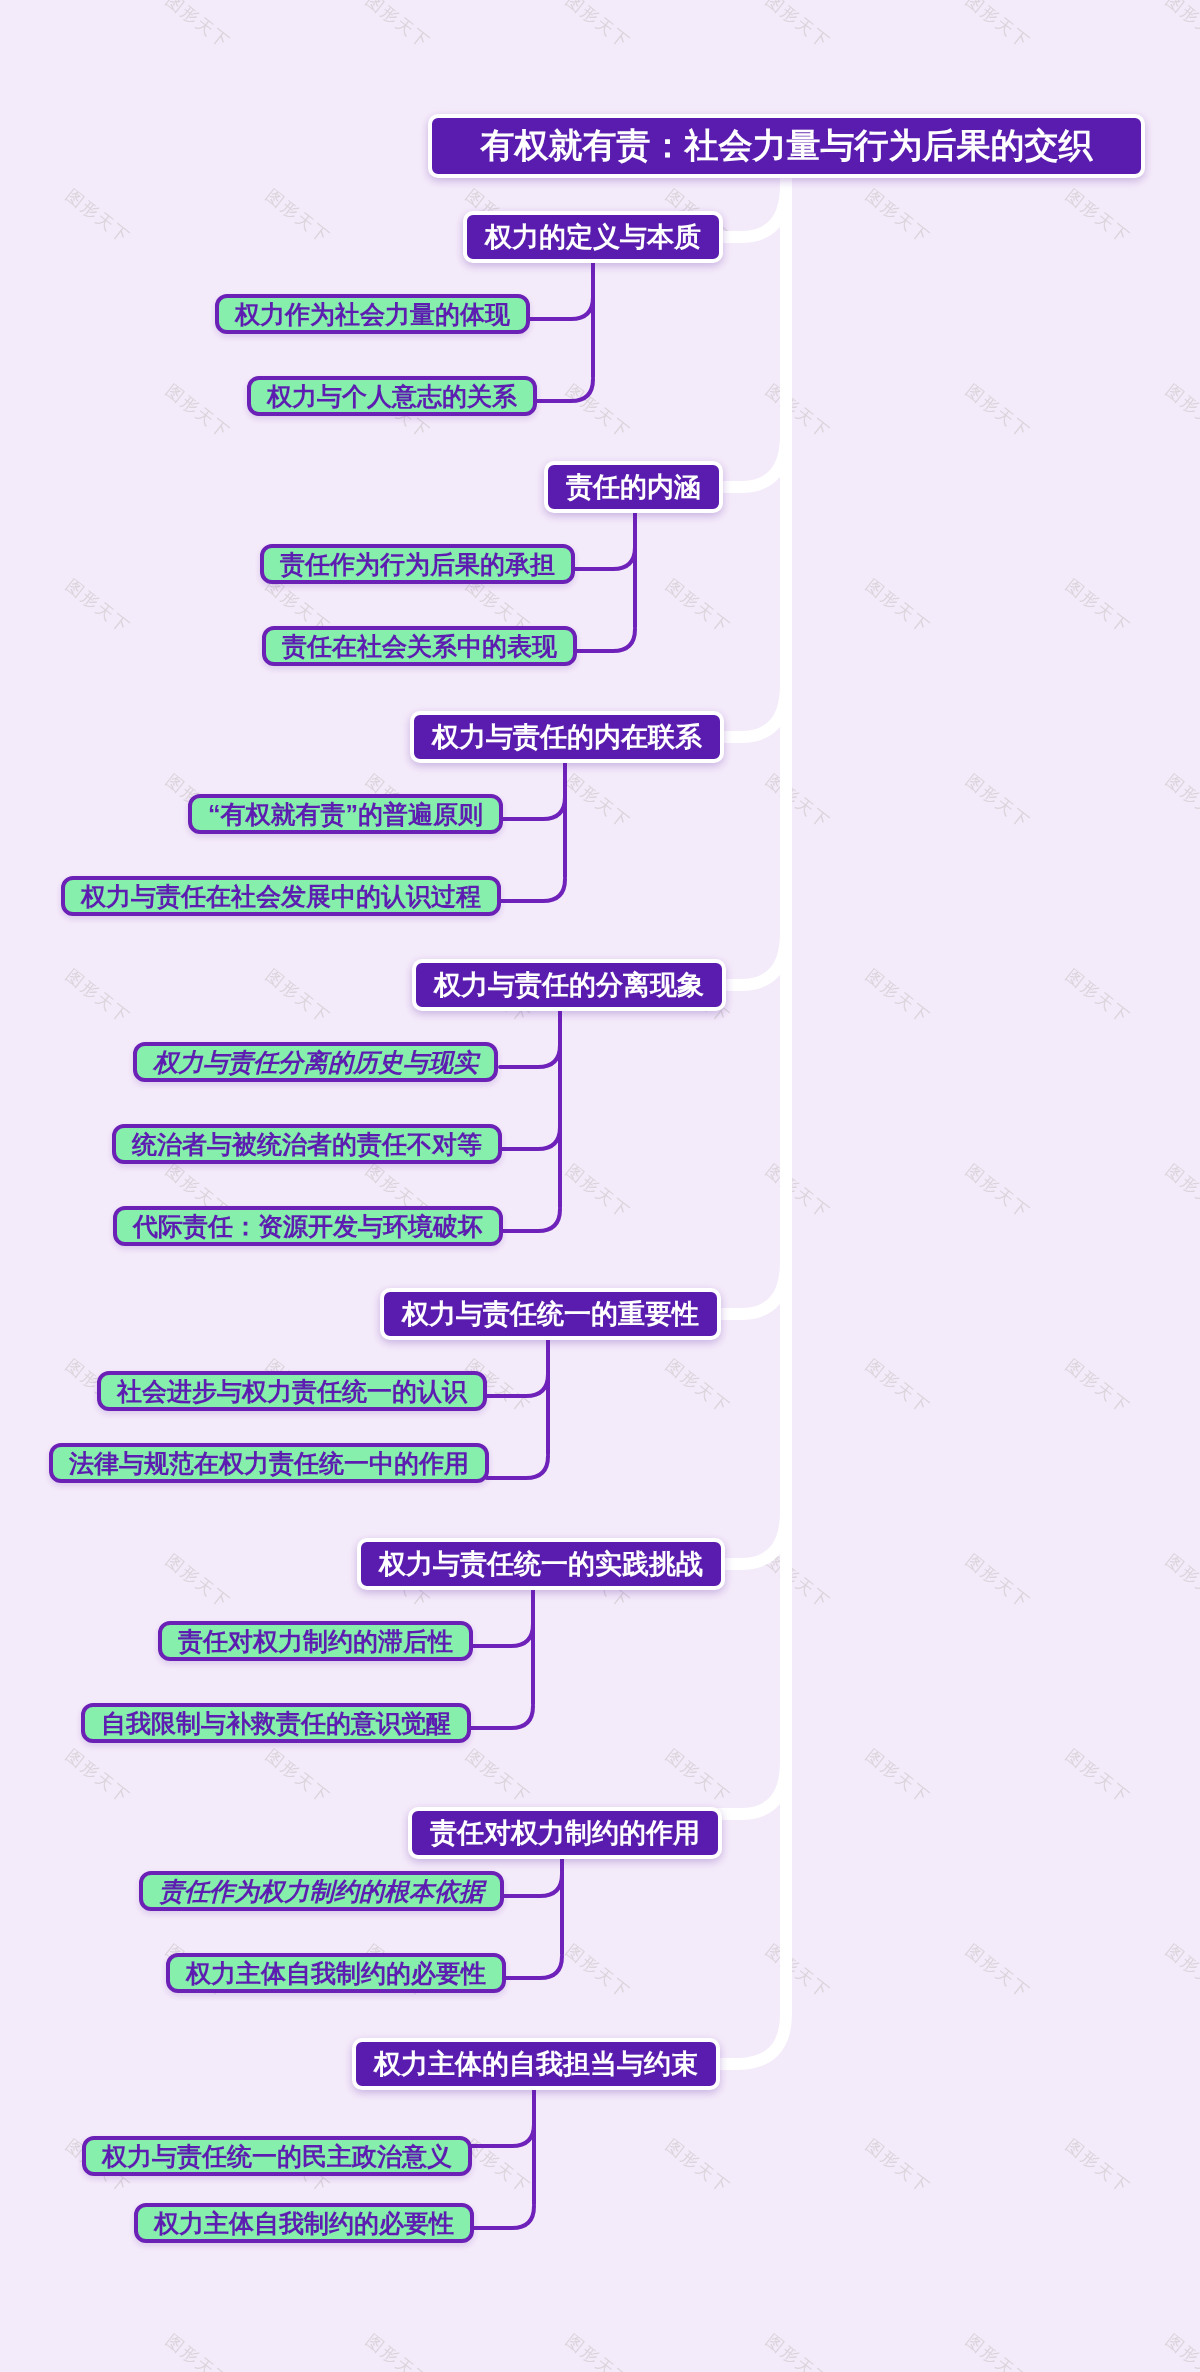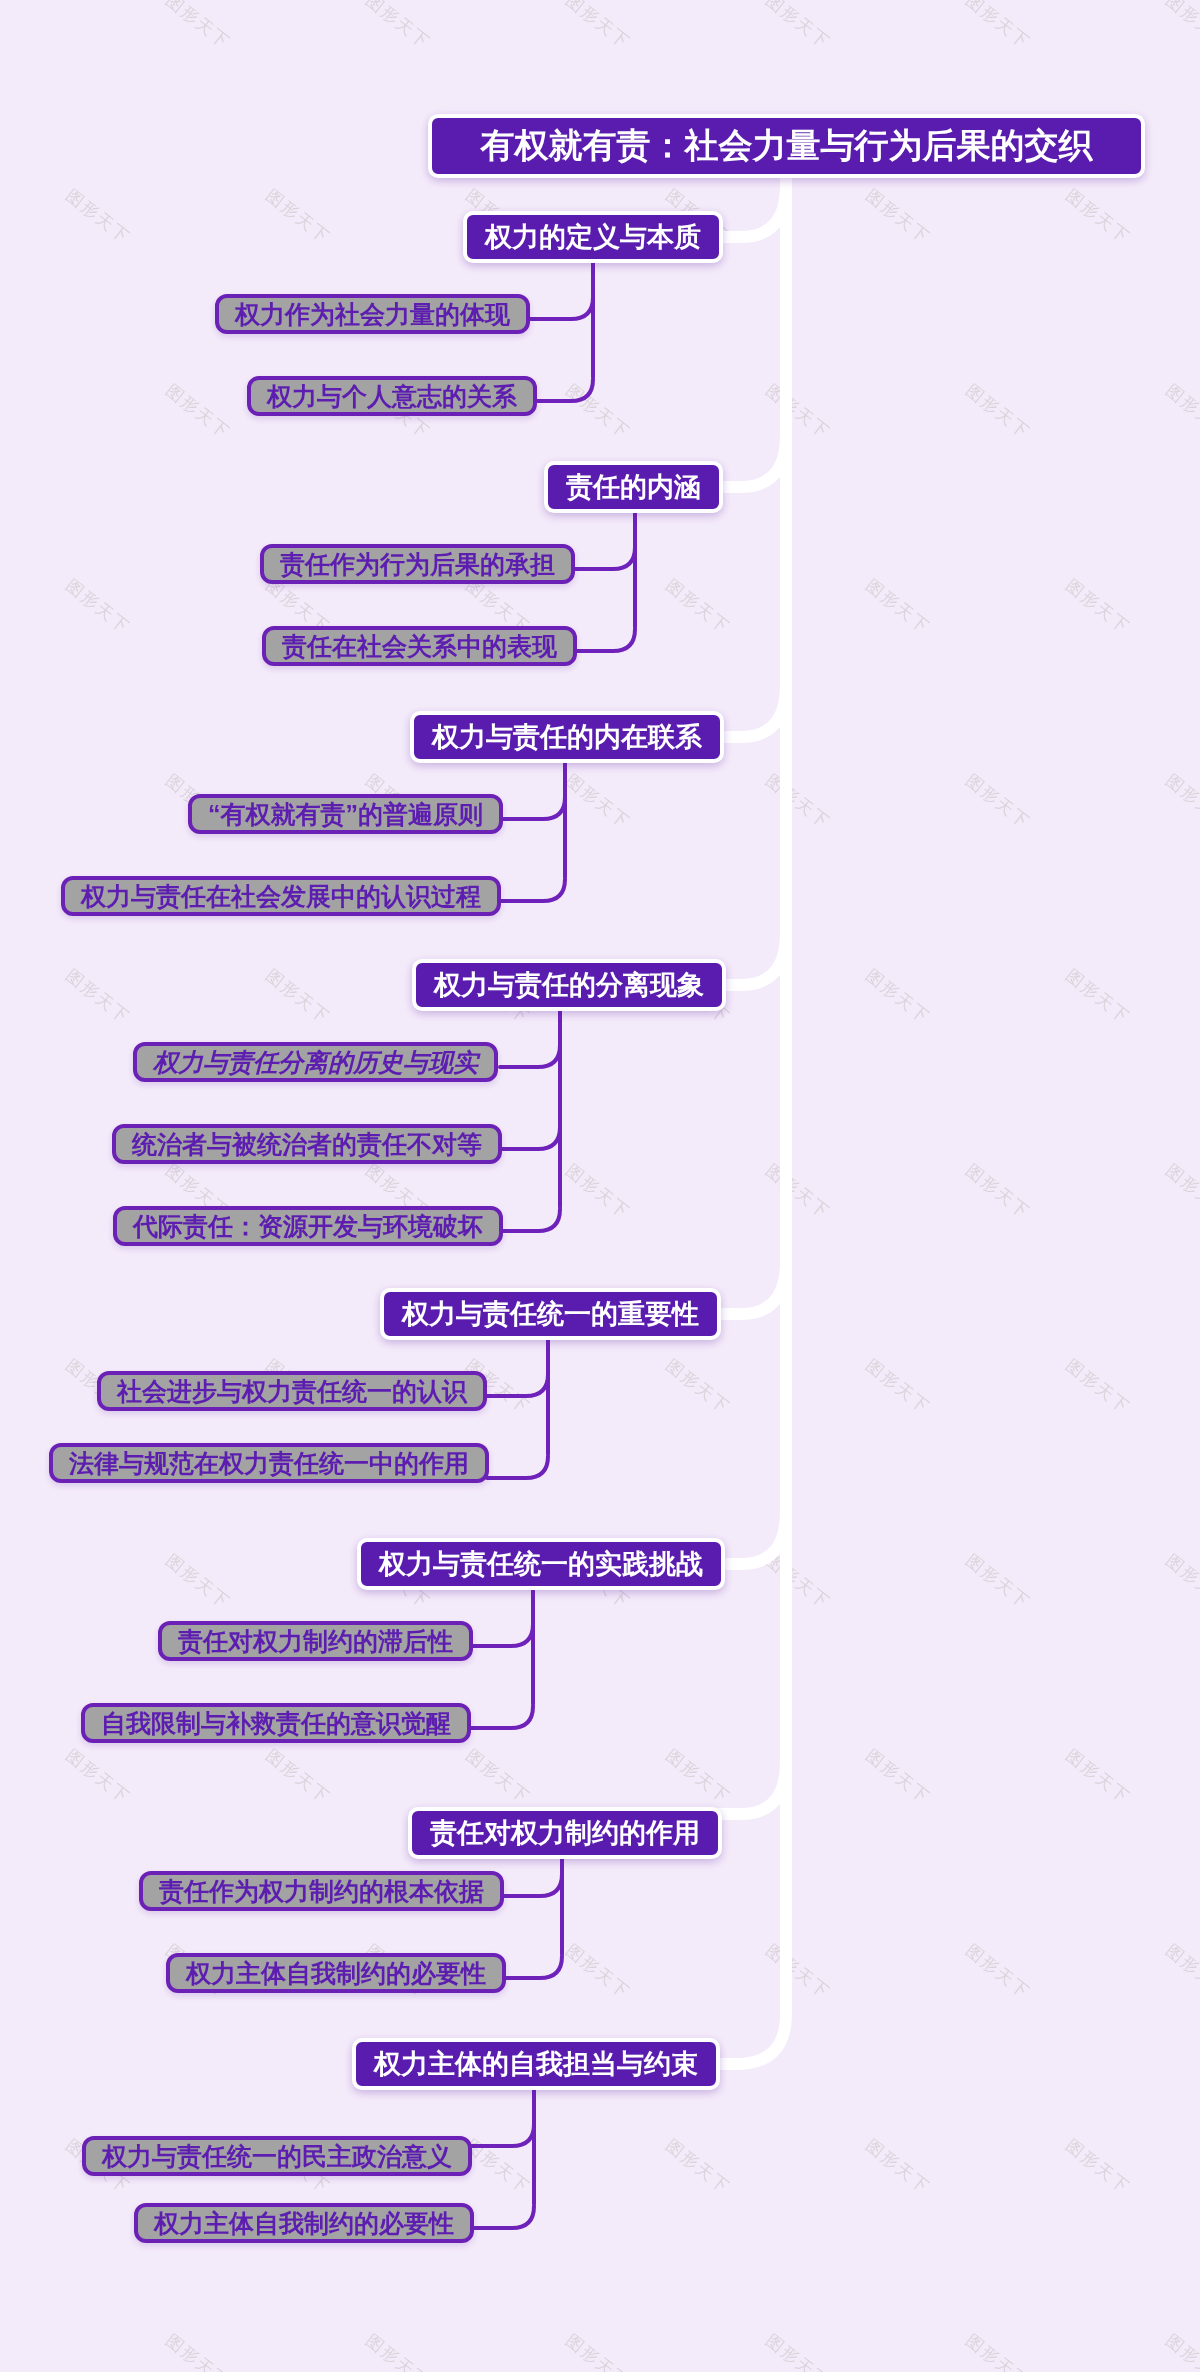--- a/index.html
+++ b/index.html
@@ -32,21 +32,21 @@
   }
   .branch-node {
     height:52px;
     background:#5a1cae; border:4px solid #ffffff; border-radius:10px;
     color:#ffffff; font-size:27px; font-weight:bold;
     padding:0 18px;
     box-shadow:0 3px 8px rgba(90,28,160,0.28);
   }
   .child-node {
     height:38px;
-    background:#a3a3a3; border:4px solid #6b20b6; border-radius:12px;
+    background:#86efac; border:4px solid #6b20b6; border-radius:12px;
     color:#5c1db0; font-size:25px; font-weight:bold;
     padding:16px 16px;
     box-shadow:0 3px 6px rgba(90,28,160,0.16);
   }
 </style>
 </head>
 <body>
 
 <div>
 
@@ -201,20 +201,20 @@
 
   <div class="node branch-node" style="top:1288px; right:479px;">权力与责任统一的重要性</div>
   <div class="node child-node" style="top:1371px; right:713px;">社会进步与权力责任统一的认识</div>
   <div class="node child-node" style="top:1443px; right:711px;">法律与规范在权力责任统一中的作用</div>
 
   <div class="node branch-node" style="top:1538px; right:475px;text-align:right;">权力与责任统一的实践挑战</div>
   <div class="node child-node" style="top:1621px; right:727px;">责任对权力制约的滞后性</div>
   <div class="node child-node" style="top:1703px; right:729px;">自我限制与补救责任的意识觉醒</div>
 
   <div class="node branch-node" style="top:1788px; right:478px;margin-top:19px;">责任对权力制约的作用</div>
-  <div class="node child-node" style="top:1871px; right:696px;">责任作为权力制约的根本依据</div>
+  <div class="node child-node" style="top:1871px; right:696px;font-style:italic;">责任作为权力制约的根本依据</div>
   <div class="node child-node" style="top:1953px; right:694px;">权力主体自我制约的必要性</div>
 
   <div class="node branch-node" style="top:2038px; right:480px;">权力主体的自我担当与约束</div>
   <div class="node child-node" style="top:2121px; right:728px;margin-top:15px;">权力与责任统一的民主政治意义</div>
   <div class="node child-node" style="top:2203px; right:726px;">权力主体自我制约的必要性</div>
 
 </div>
 
 </body></html>

